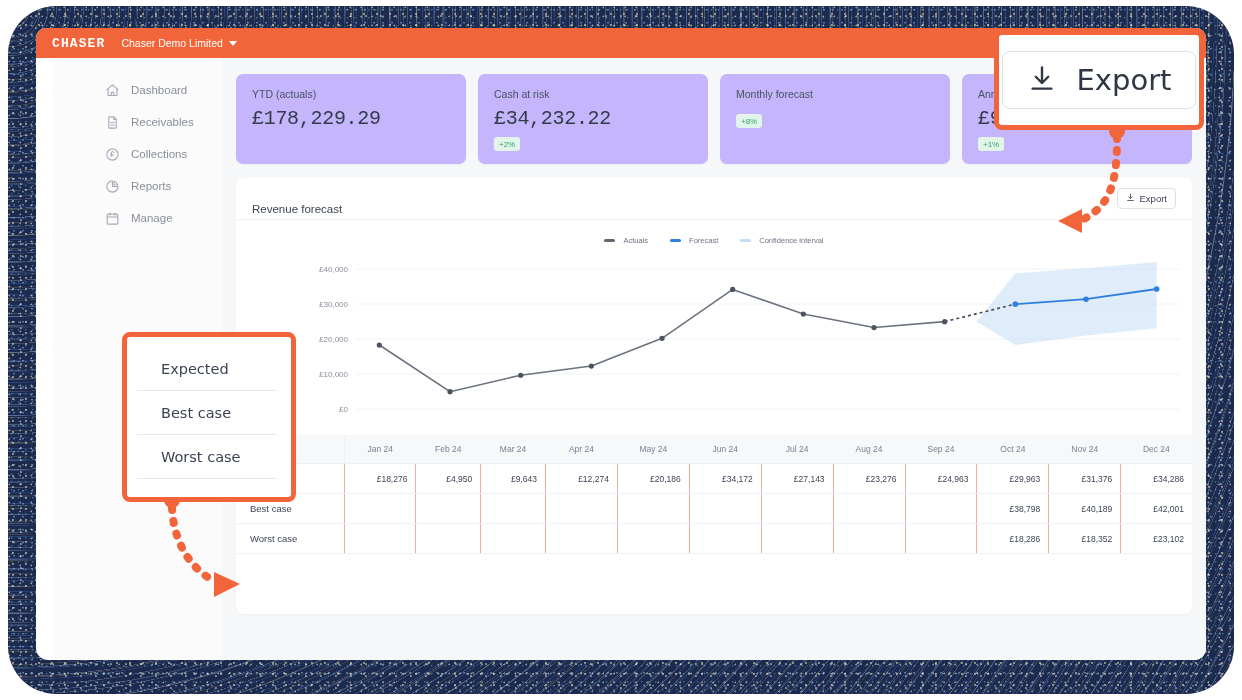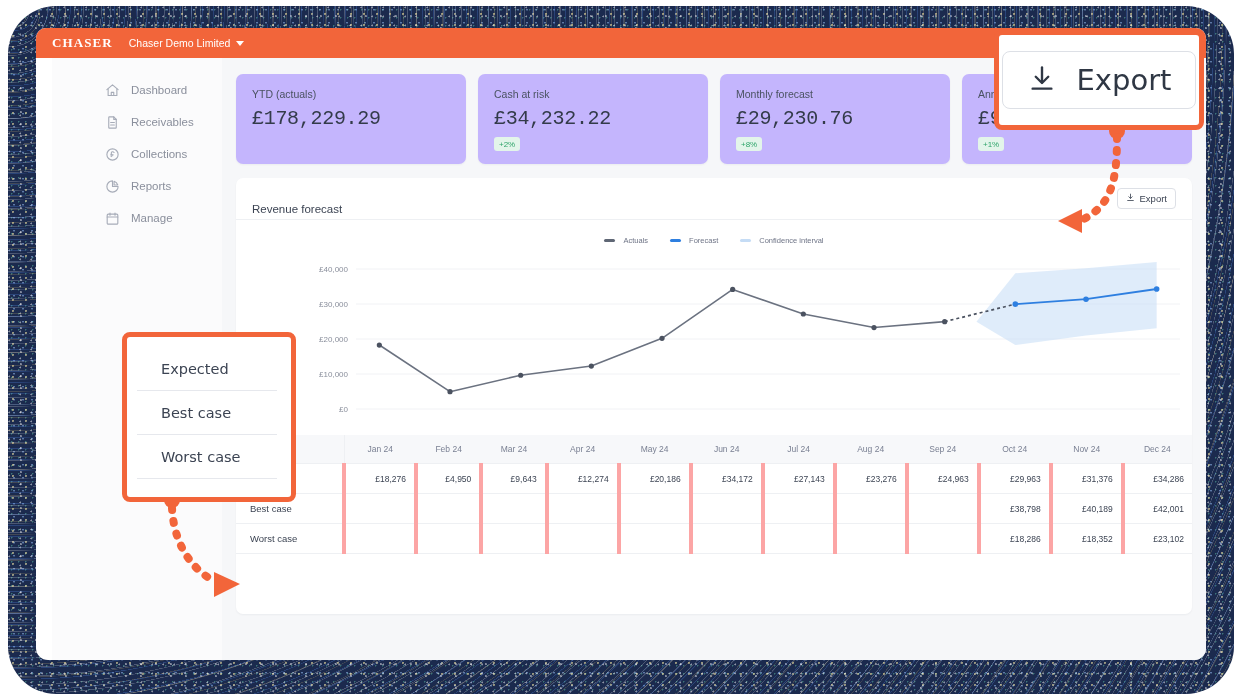--- a/index.html
+++ b/index.html
@@ -54,21 +54,21 @@
     width: 100%; height: 30px;
     background: #F2653A;
     display: flex; align-items: center;
     padding-left: 16px;
   }
   #brand {
     color: #ffffff;
     font-size: 13px;
     font-weight: bold;
     letter-spacing: 1.1px;
-    font-family: Liberation Serif, serif;
+    font-family: Liberation Mono, monospace;
   }
   #org-selector {
     margin-left: 16px;
     color: #ffffff;
     font-size: 10.5px;
     display: flex; align-items: center; gap: 6px;
     cursor: pointer;
   }
   .caret-down {
     width: 0; height: 0;
@@ -167,21 +167,21 @@
     background: #F7F8FA;
     font-size: 8.5px; font-weight: 400; color: #7A8093;
     padding: 9px 8px; text-align: center;
     border-bottom: 1px solid #EEF0F3;
   }
   #forecast-table th.rowhead-col { width: 108px; border-right: 1px solid #EEF0F3; }
   #forecast-table td {
     font-size: 8.5px; color: #3C4453;
     padding: 9px 8px; text-align: right;
     border-bottom: 1px solid #EEF0F3;
-    border-right: 4px solid #fca5a5;
+    border-right: 1px solid #fca5a5;
     height: 28px;
   }
   #forecast-table td.rowhead {
     text-align: left; font-size: 9.5px; color: #3C4453; padding-left: 14px;
   }
   #forecast-table td:last-child { border-right: none; }
 
   
   .callout {
     position: absolute;
@@ -296,21 +296,20 @@
         <div class="kpi-label">YTD (actuals)</div>
         <div class="kpi-value">£178,229.29</div>
       </div>
       <div class="kpi-card">
         <div class="kpi-label">Cash at risk</div>
         <div class="kpi-value">£34,232.22</div>
         <div class="kpi-delta">+2%</div>
       </div>
       <div class="kpi-card">
         <div class="kpi-label">Monthly forecast</div>
-        <div class="kpi-value">£29,230.76</div>
         <div class="kpi-delta">+8%</div>
       </div>
       <div class="kpi-card">
         <div class="kpi-label">Annual forecast</div>
         <div class="kpi-value">£94,892.23</div>
         <div class="kpi-delta">+1%</div>
       </div>
     </div>
 
     <div id="chart-panel">

